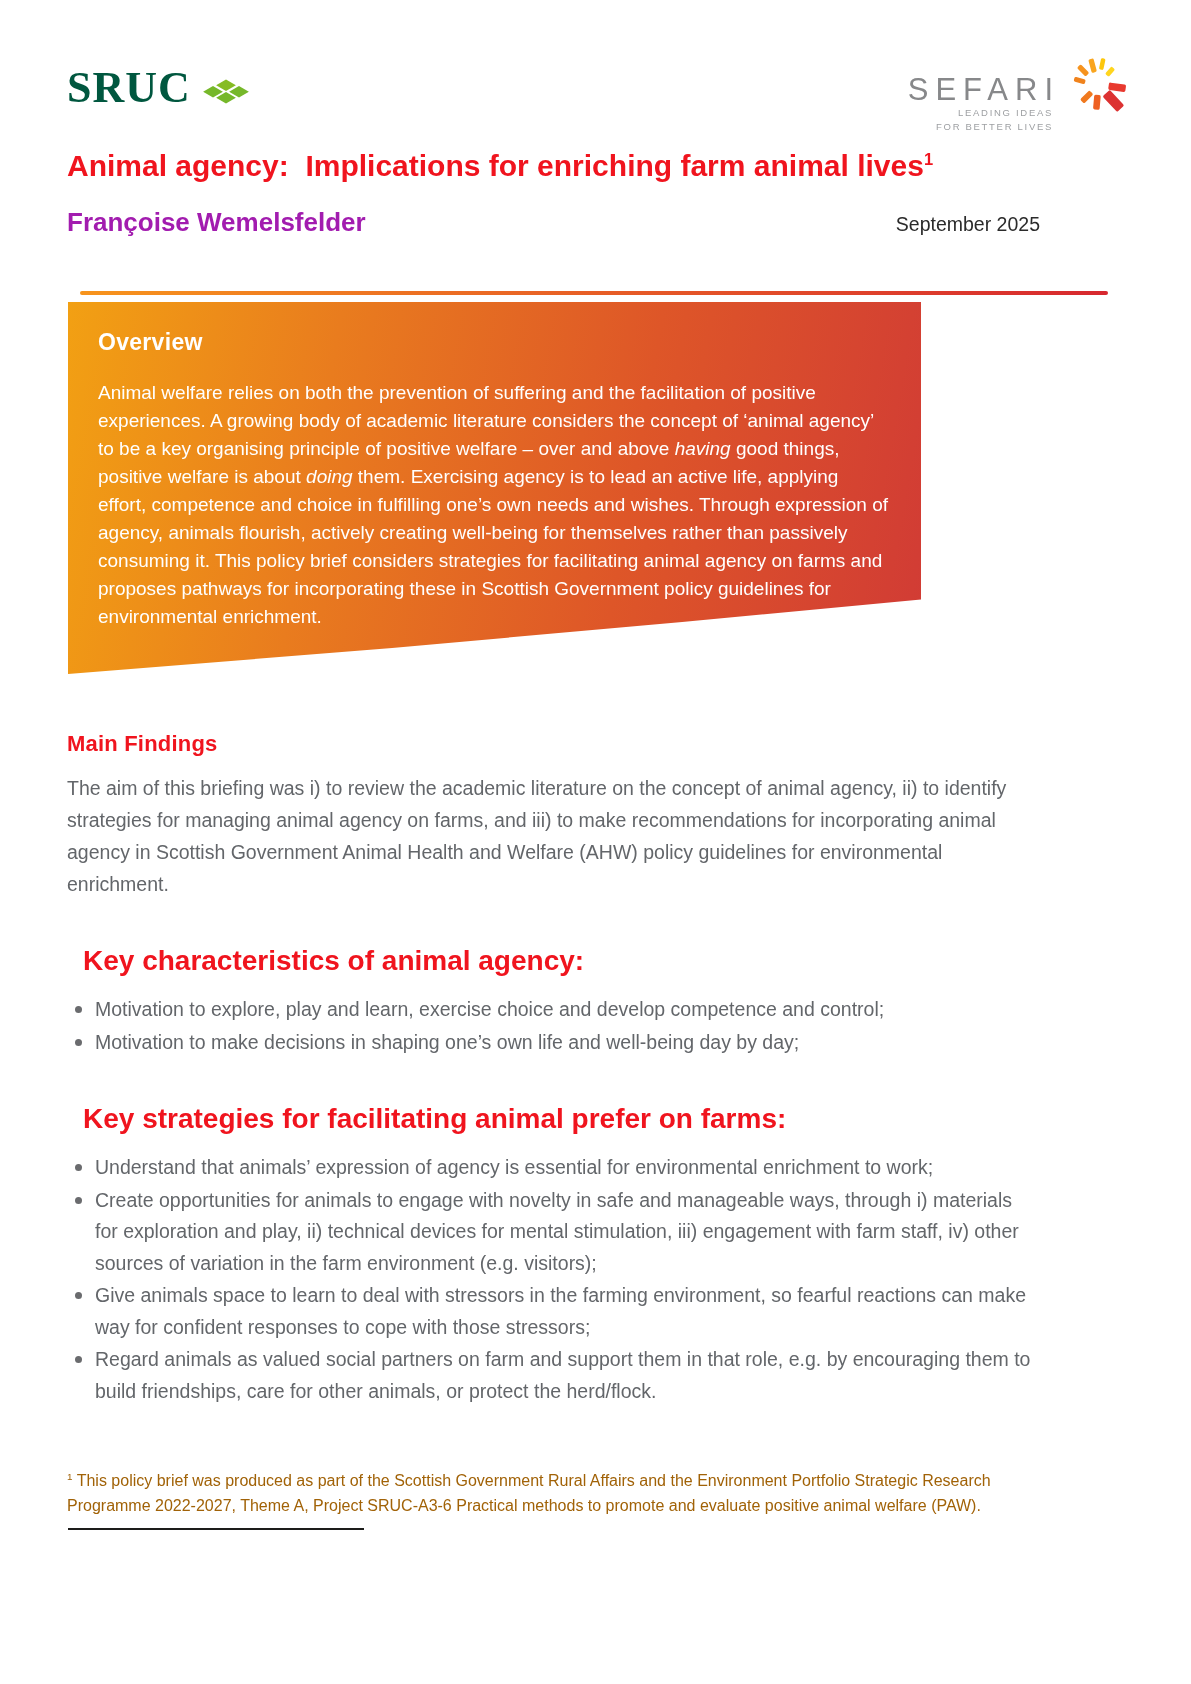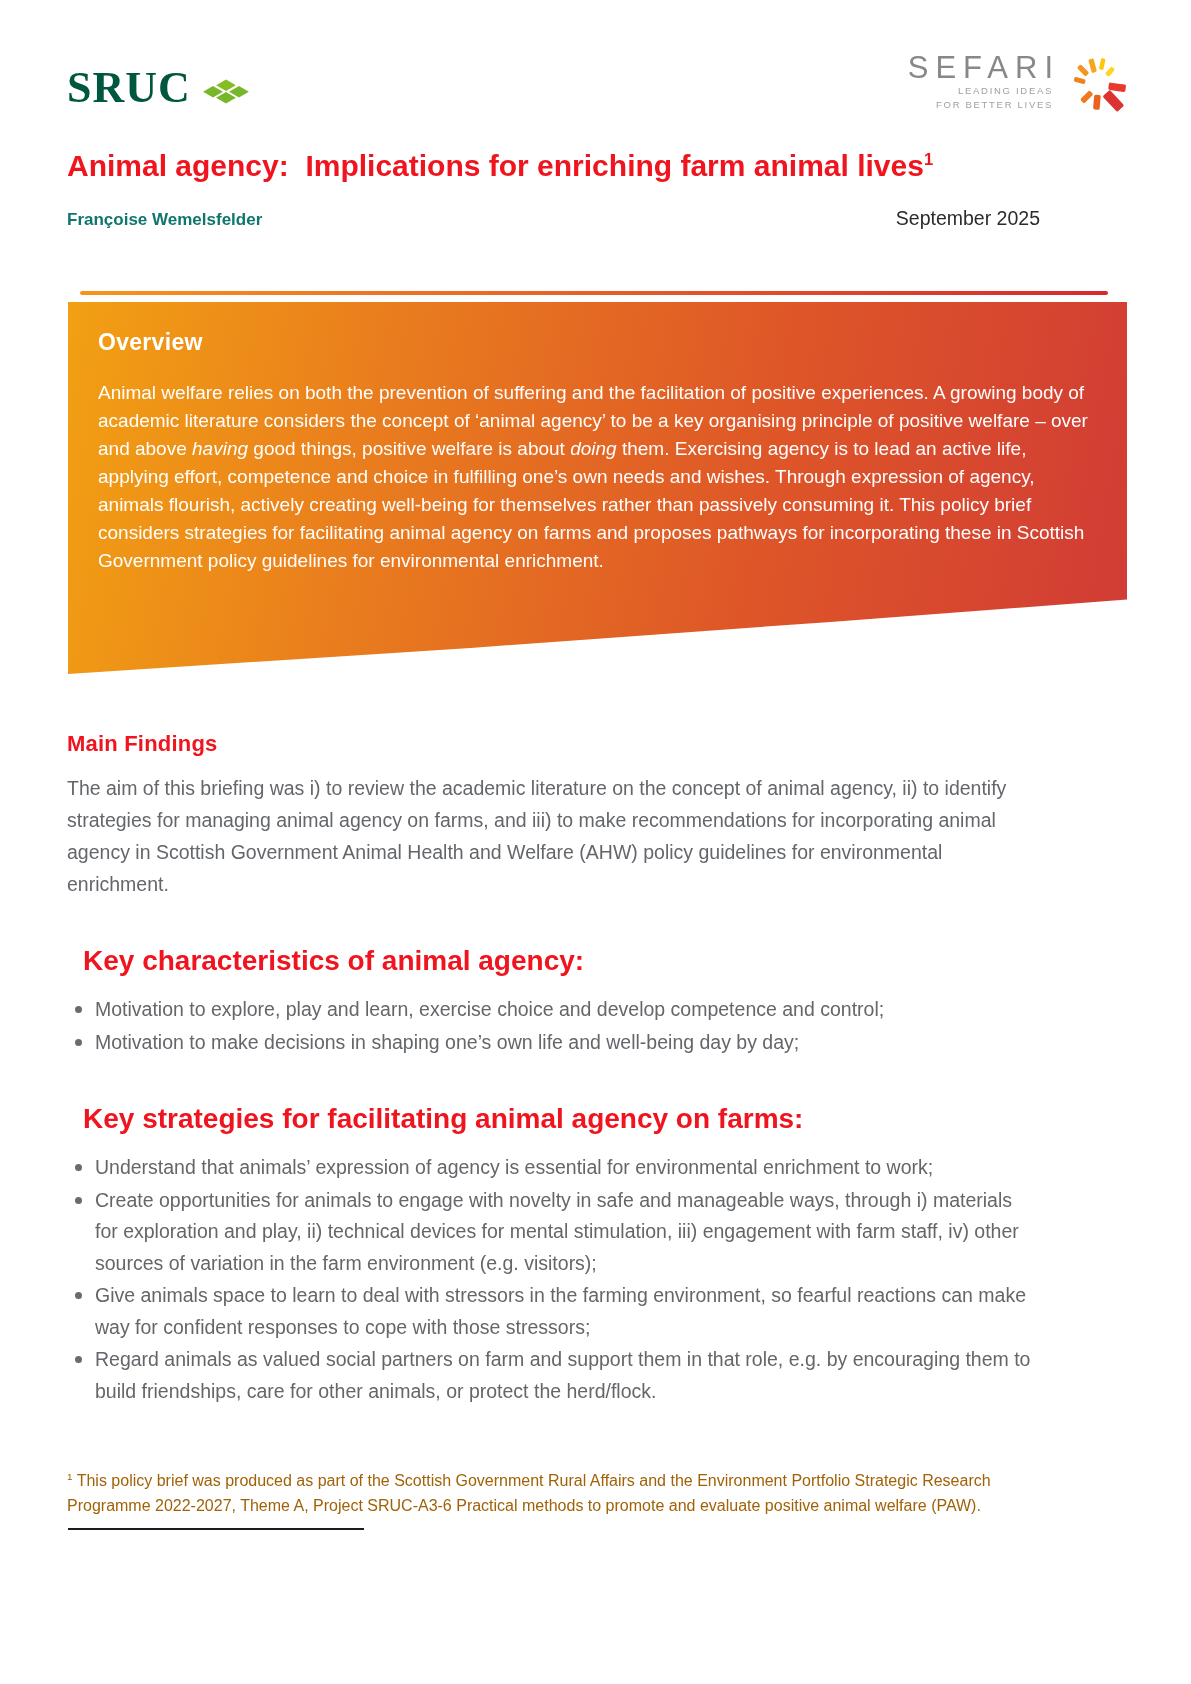--- a/index.html
+++ b/index.html
@@ -18,21 +18,21 @@
     display:flex; justify-content:space-between; align-items:flex-start;
   }
   .sruc-logo { display:flex; align-items:center; margin-top:14px; }
   .sruc-text {
     font-family:"Liberation Serif", serif;
     font-size:44px; font-weight:600; color:#00573F; letter-spacing:1px; line-height:1;
   }
   .sruc-diamonds { margin-left:9px; margin-top:6px; }
 
   .sefari-logo { display:flex; align-items:flex-start; }
-  .sefari-textcol { display:flex; flex-direction:column; align-items:flex-end; margin-top:0; }
+  .sefari-textcol { display:flex; flex-direction:column; align-items:flex-end; margin-top:22px; }
   .sefari-text {
     font-size:31px; font-weight:400; color:#87888A; letter-spacing:7px; line-height:1;
     margin-right:-7px;
   }
   .sefari-tagline {
     font-size:9.5px; color:#9EA0A3; letter-spacing:1.7px; line-height:12px; margin-top:2px;
   }
   .sefari-tagline:first-of-type { margin-top:7px; }
   .sefari-burst { margin-left:4px; margin-top:-8px; }
 
@@ -40,31 +40,31 @@
   h1.doc-title {
     position:absolute; top:148px; left:67px; right:60px;
     font-size:30px; font-weight:700; color:#F0141E; line-height:1.2;
     white-space:pre-wrap;
   }
   h1.doc-title sup { font-size:0.55em; }
   .byline {
     position:absolute; top:207px; left:67px; width:973px;
     display:flex; justify-content:space-between; align-items:baseline;
   }
-  .byline .author { font-size:17px; font-weight:700; color:#0f766e; }
+  .byline .author { font-size:26px; font-weight:700; color:#a21caf; }
   .byline .date   { font-size:19.5px; font-weight:400; color:#2B2B2B; }
 
   
   .rule-gradient {
     position:absolute; top:291px; left:80px; width:1028px; height:4px;
     background:linear-gradient(to right, #F7941D, #D7282F);
     border-radius:2px;
   }
   .overview-box {
-    position:absolute; top:302px; left:68px; width:1059px; height:372px;
+    position:absolute; top:302px; left:68px; width:853px; height:372px;
     background:linear-gradient(100deg, #F2A013 0%, #E97C1E 30%, #DE5628 65%, #D13B35 100%);
     clip-path:polygon(0 0, 100% 0, 100% 80%, 72% 86%, 38% 93%, 0 100%);
     padding:27px 30px 0 30px;
     color:#ffffff;
   }
   .overview-box h2 {
     font-size:23px; font-weight:700; margin-bottom:23px; letter-spacing:0.3px;
   }
   .overview-box p { font-size:19px; line-height:28px; font-weight:400; }
   .overview-box p em { font-style:italic;text-align:center; }
@@ -170,21 +170,21 @@
   <main class="findings">
     <h2 class="red-heading">Main Findings</h2>
     <p class="body-text">The aim of this briefing was i) to review the academic literature on the concept of animal agency, ii) to identify strategies for managing animal agency on farms, and iii) to make recommendations for incorporating animal agency in Scottish Government Animal Health and Welfare (AHW) policy guidelines for environmental enrichment.</p>
 
     <h3 class="red-subheading">Key characteristics of animal agency:</h3>
     <ul class="bullet-list">
         <li><span class="li-text">Motivation to explore, play and learn, exercise choice and develop competence and control;</span></li>
         <li><span class="li-text">Motivation to make decisions in shaping one’s own life and well-being day by day;</span></li>
       </ul>
 
-    <h3 class="red-subheading">Key strategies for facilitating animal agency on farms:</h3>
+    <h3 class="red-subheading">Key strategies for facilitating animal prefer on farms:</h3>
     <ul class="bullet-list">
         <li><span class="li-text">Understand that animals’ expression of agency is essential for environmental enrichment to work;</span></li>
         <li><span class="li-text">Create opportunities for animals to engage with novelty in safe and manageable ways, through i) materials for exploration and play, ii) technical devices for mental stimulation, iii) engagement with farm staff, iv) other sources of variation in the farm environment (e.g. visitors);</span></li>
         <li><span class="li-text">Give animals space to learn to deal with stressors in the farming environment, so fearful reactions can make way for confident responses to cope with those stressors;</span></li>
         <li><span class="li-text">Regard animals as valued social partners on farm and support them in that role, e.g. by encouraging them to build friendships, care for other animals, or protect the herd/flock.</span></li>
       </ul>
   </main>
 
   <div class="footnote-rule"></div>
   <p class="footnote"><sup>1</sup><span> This policy brief was produced as part of the Scottish Government Rural Affairs and the Environment Portfolio Strategic Research Programme 2022-2027, Theme A, Project SRUC-A3-6 Practical methods to promote and evaluate positive animal welfare (PAW).</span></p>

